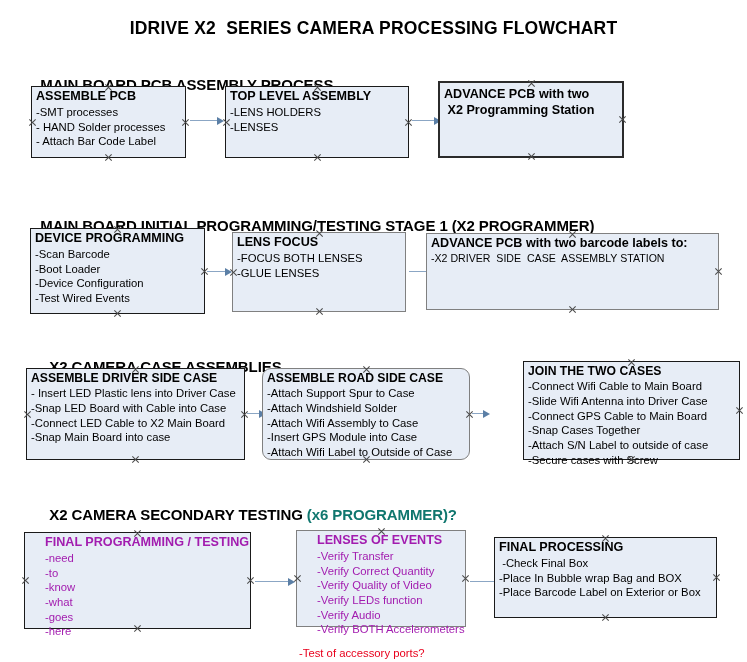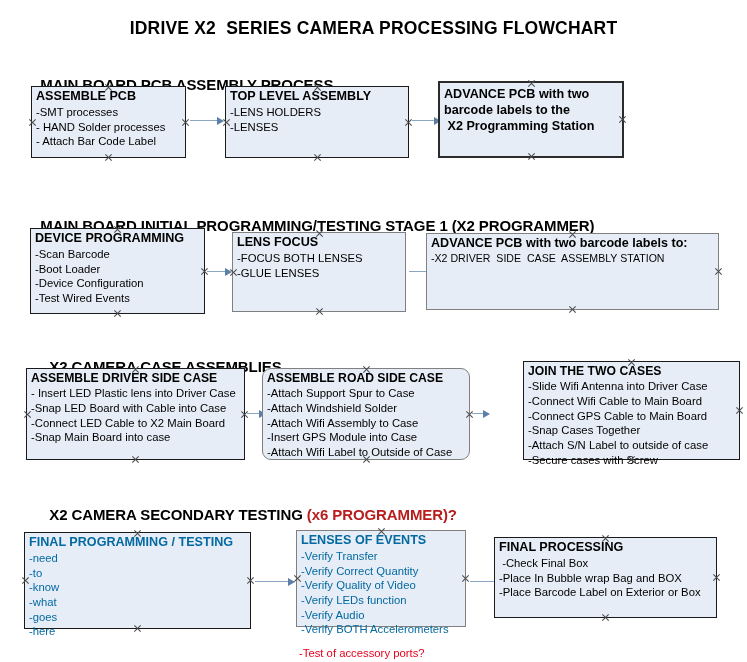--- a/index.html
+++ b/index.html
@@ -36,21 +36,21 @@
   }
   .section-title {
     position: absolute;
     font-size: 15px;
     font-weight: bold;
     color: #000000;
     white-space: pre;
     letter-spacing: -0.1px;
   }
   .section-title .accent {
-    color: #b91c1c;
+    color: #0f766e;
   }
 
   
   .node {
     position: absolute;
     background: #e7edf6;
     box-sizing: border-box;
     overflow: visible;
   }
   .node.b-black  { border: 1.6px solid #1a1a1a; }
@@ -70,21 +70,21 @@
     white-space: pre;
     line-height: 1.26;
   }
   .node-line {
     font-size: 11.3px;
     color: #000000;
     white-space: pre;
     line-height: 1.30;
   }
   .node.red .node-head,
-  .node.red .node-line { color: #0369a1; }
+  .node.red .node-line { color: #a21caf; margin-left: 16px; }
 
   .node-head.sm { font-size: 12.2px; }
   .node-line.sm { font-size: 10.6px; }
 
   
   .overflow-line {
     position: absolute;
     font-size: 11.3px;
     color: #e8001c;
     white-space: pre;
@@ -180,21 +180,20 @@
   </div>
 
   <div class="connector" style="left:412px; top:116px; width:29px;">
     <span class="shaft"></span>
     <span class="head"></span>
   </div>
 
   <div class="node b-dark" style="left:438px; top:81px; width:186px; height:77px;">
     <div class="node-body" style="top:4px;">
       <div class="node-head">ADVANCE PCB with two</div>
-      <div class="node-head">barcode labels to the</div>
       <div class="node-head"> X2 Programming Station</div>
     </div>
     <span class="handle" style="left:50%; top:0;"></span>
     <span class="handle" style="left:50%; top:100%;"></span>
     <span class="handle" style="left:100%; top:50%;"></span>
   </div>
 
   <div class="section-title" style="left:24px; top:200px;">
     <span>MAIN BOARD INITIAL PROGRAMMING/TESTING STAGE 1 (X2 PROGRAMMER)</span>
   </div>
@@ -281,22 +280,22 @@
   </div>
 
   <div class="connector" style="left:472px; top:409px; width:18px;">
     <span class="shaft"></span>
     <span class="head"></span>
   </div>
 
   <div class="node b-black" style="left:487px; top:361px; width:217px; height:99px;margin-left:36px;">
     <div class="node-body">
       <div class="node-head sm">JOIN THE TWO CASES</div>
+      <div class="node-line">-Connect Wifi Cable to Main Board</div>
       <div class="node-line">-Slide Wifi Antenna into Driver Case</div>
-      <div class="node-line">-Connect Wifi Cable to Main Board</div>
       <div class="node-line">-Connect GPS Cable to Main Board</div>
       <div class="node-line">-Snap Cases Together</div>
       <div class="node-line">-Attach S/N Label to outside of case</div>
       <div class="node-line">-Secure cases with Screw</div>
     </div>
     <span class="handle" style="left:50%; top:0;"></span>
     <span class="handle" style="left:50%; top:100%;"></span>
     <span class="handle" style="left:100%; top:50%;"></span>
   </div>
 

